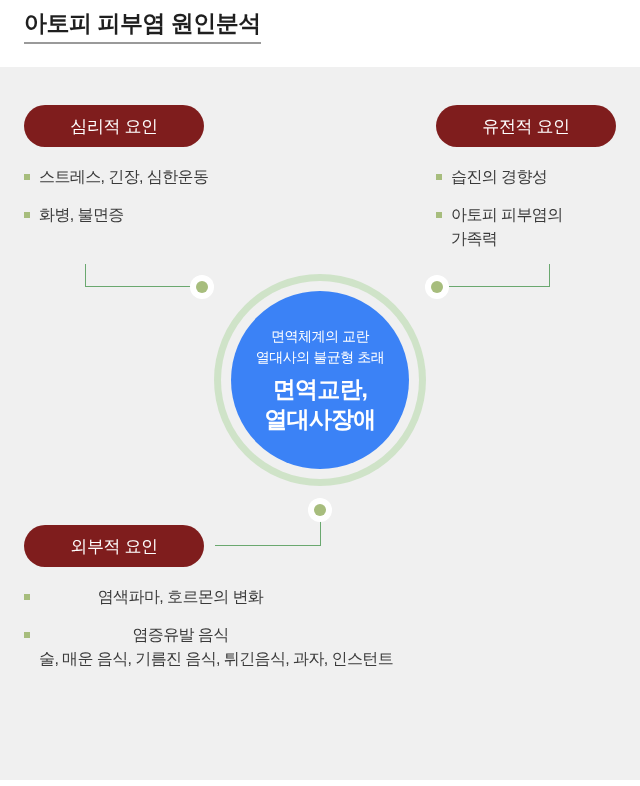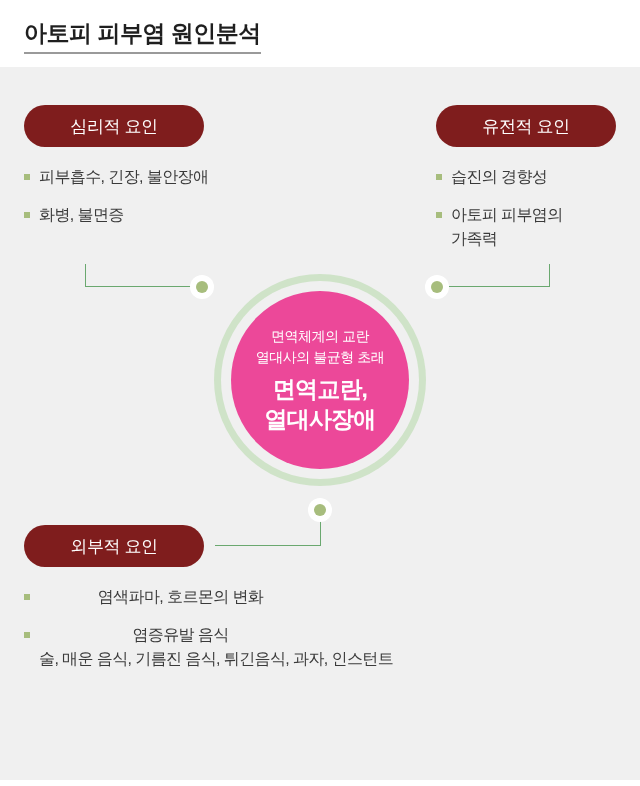--- a/index.html
+++ b/index.html
@@ -5,21 +5,21 @@
   * { margin:0; padding:0; box-sizing:border-box; }
   html, body {
     width:640px; height:786px;
     background:#ffffff;
     font-family:"Liberation Sans","DejaVu Sans",sans-serif;
     overflow:hidden;
   }
   #root { position:relative; width:640px; height:786px; background:#ffffff; }
 
   
-  .title-wrap { position:absolute; left:24px; top:16px; }
+  .title-wrap { position:absolute; left:24px; top:6px; }
   .title {
     font-size:23px; font-weight:bold; color:#1f1f1f;
     letter-spacing:-0.5px; line-height:34px; white-space:nowrap;
   }
   .title-rule {
     height:2px; background:#9a9a9a; margin-top:2px;
   }
 
   
   .panel {
@@ -81,21 +81,21 @@
     left:221px; top:281px;
     width:198px; height:198px;
     border-radius:50%;
     background:#f0f0f0;
   }
   .circle-main {
     position:absolute;
     left:231px; top:291px;
     width:178px; height:178px;
     border-radius:50%;
-    background:#ec4899;
+    background:#3b82f6;
     display:flex; flex-direction:column;
     align-items:center; justify-content:center;
     text-align:center;
   }
   .circle-sub {
     color:#ffffff;
     font-size:14px;
     line-height:21px;
     letter-spacing:-0.5px;
     font-weight:normal;
@@ -169,21 +169,21 @@
   <div class="dot-halo halo-l"></div>
   <div class="dot dot-l"></div>
   <div class="dot-halo halo-r"></div>
   <div class="dot dot-r"></div>
   <div class="dot-halo halo-b"></div>
   <div class="dot dot-b"></div>
 
   <div class="pill pill-psych">심리적 요인</div>
   <div class="list list-psych">
     <div class="li">
-      <span>피부흡수, 긴장, 불안장애</span>
+      <span>스트레스, 긴장, 심한운동</span>
     </div>
     <div class="li">
       <span>화병, 불면증</span>
     </div>
   </div>
 
   <div class="pill pill-gene">유전적 요인</div>
   <div class="list list-gene">
     <div class="li">
       <span>습진의 경향성</span>

